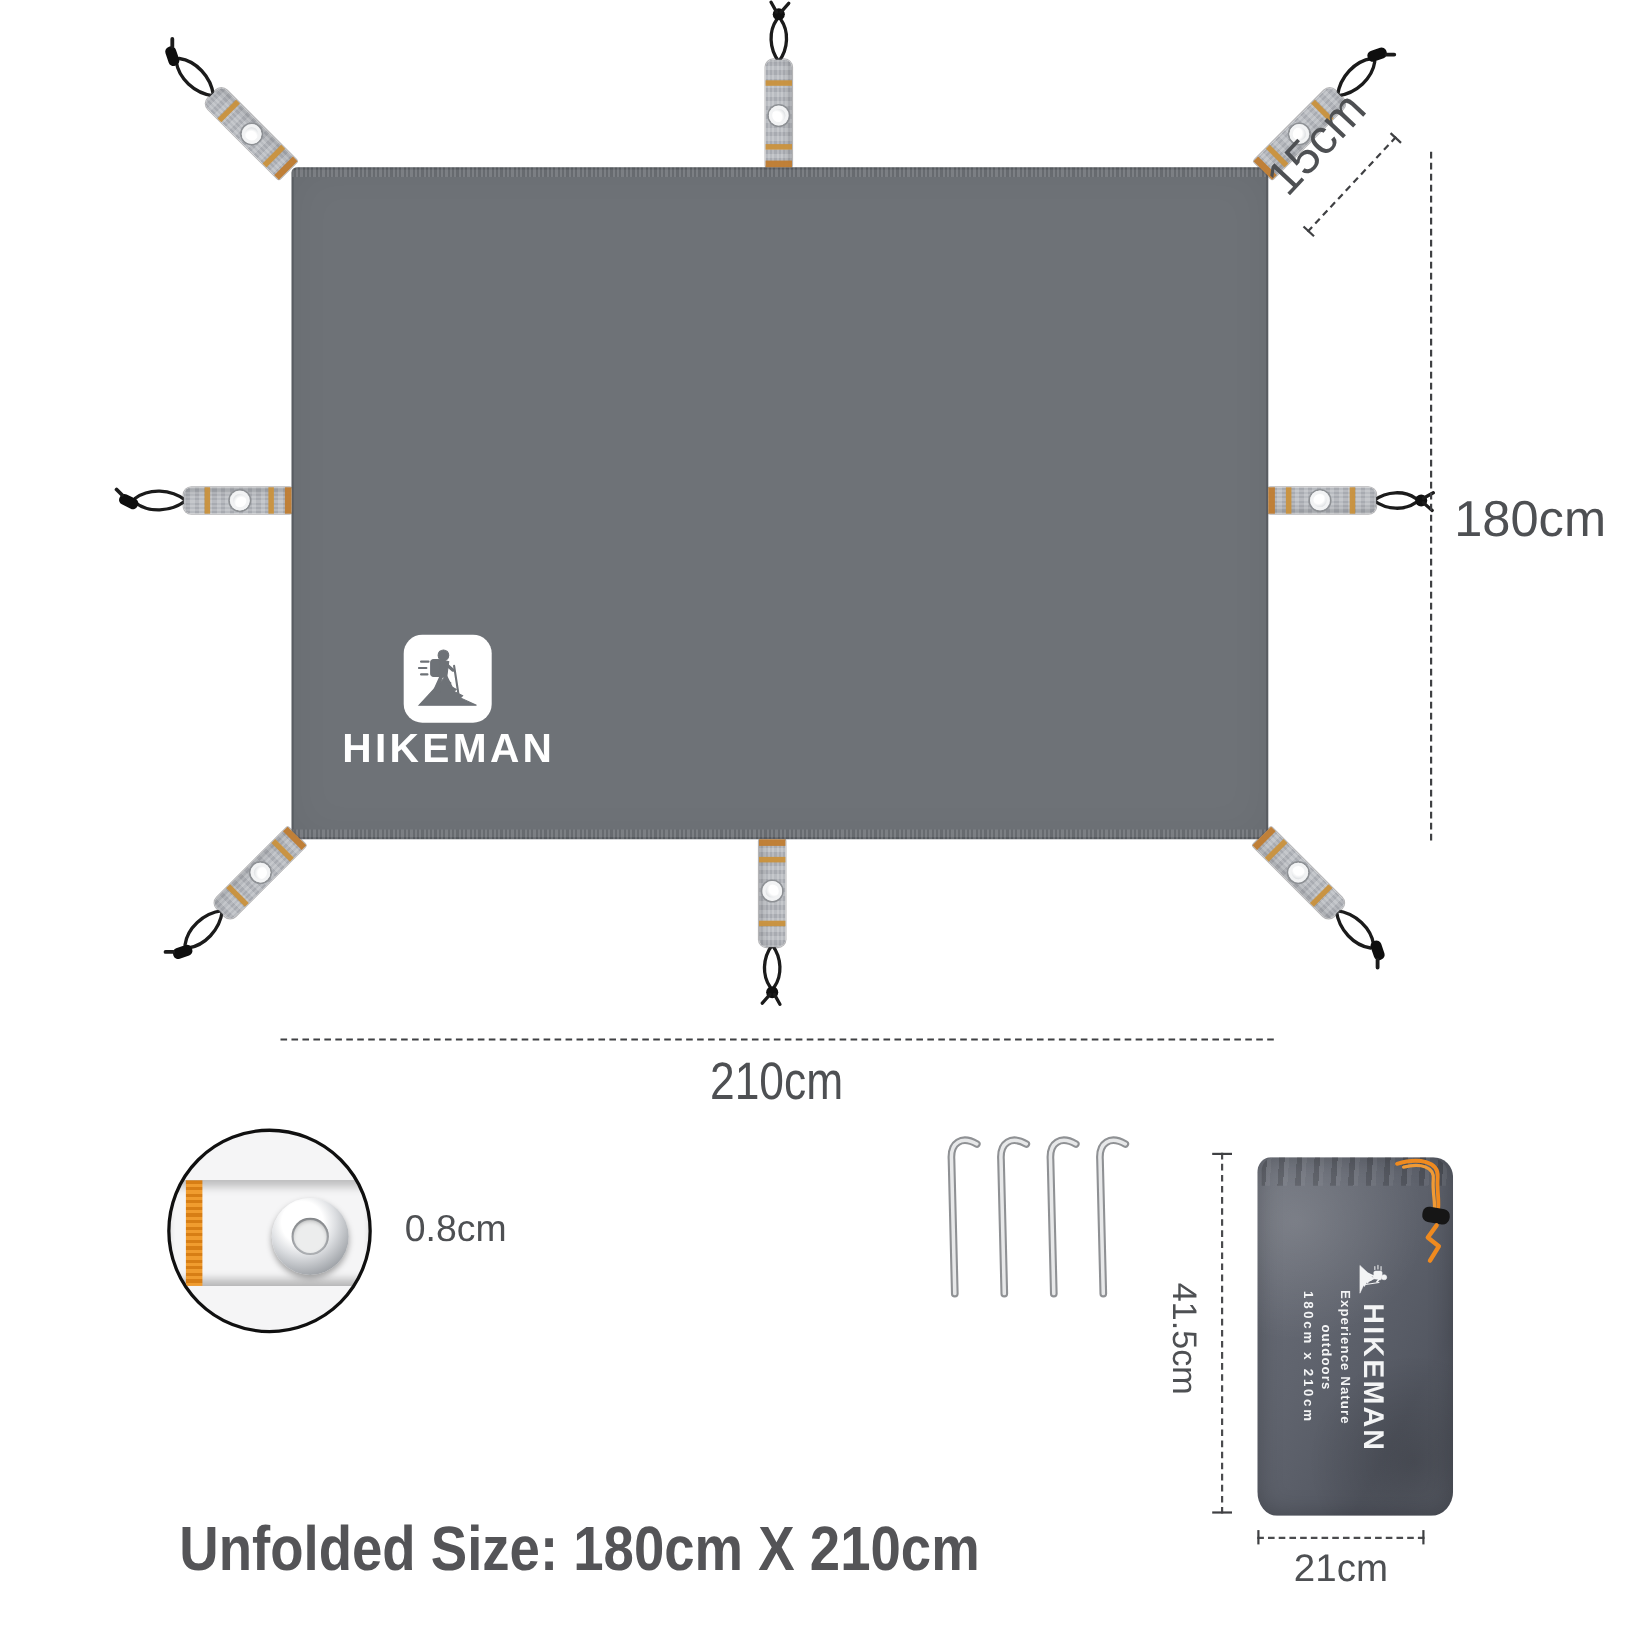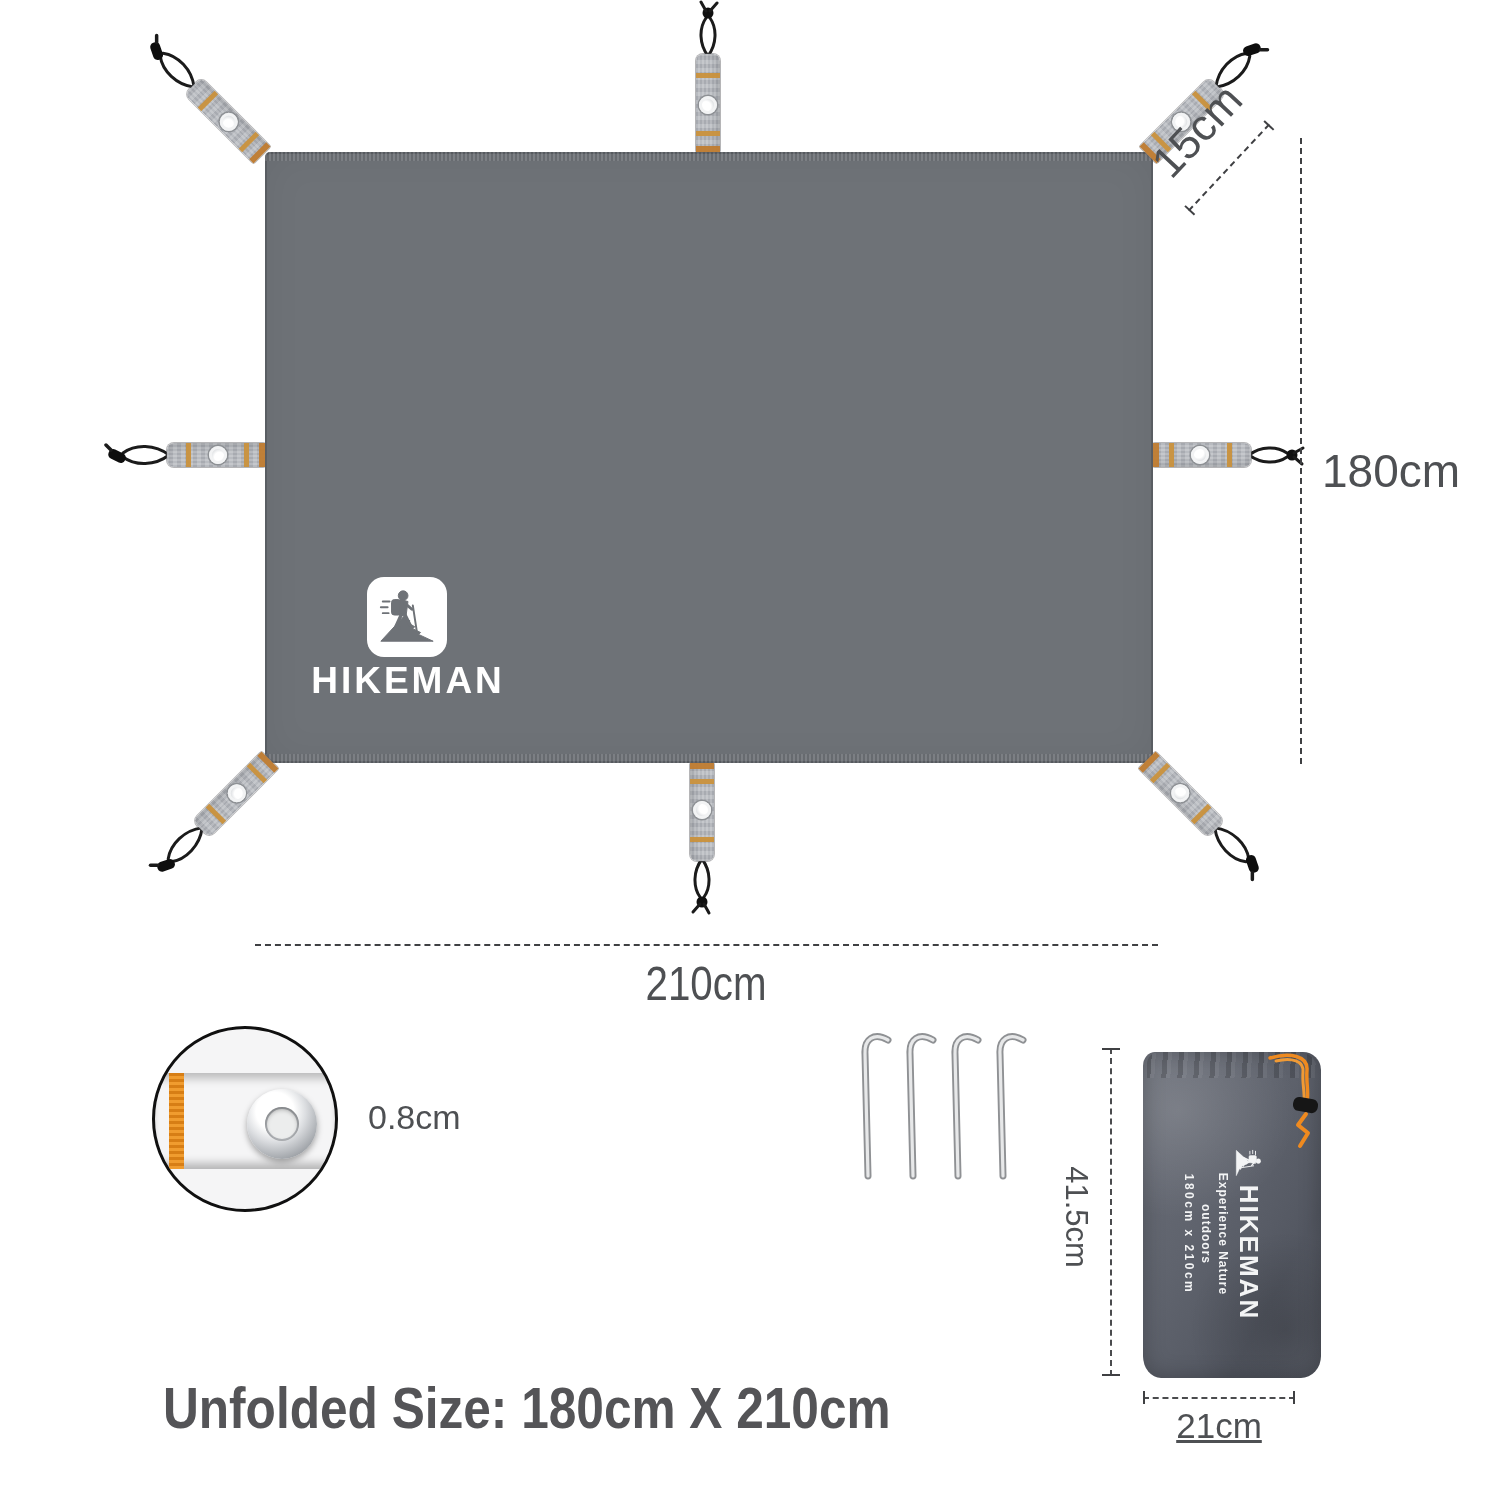--- a/index.html
+++ b/index.html
@@ -95,21 +95,21 @@
   .bag-print .row1 svg{width:30px;height:30px;}
   .bag-brand{font-size:26px;font-weight:bold;letter-spacing:2px;}
   .bag-small{font-size:12px;font-weight:bold;letter-spacing:1px;}
   .bag-size{font-size:12px;font-weight:bold;letter-spacing:2.5px;}
   .bag-string{position:absolute;left:1262px;top:1048px;}
 
   .t415-line{left:1110px;top:1048px;height:328px;border-left:2.5px dashed #4a4b4e;}
   .t415-text{left:1018px;top:1200px;width:118px;height:34px;text-align:center;font-size:31px;
         transform:rotate(90deg);}
   .t21-line{left:1143px;top:1397px;width:152px;border-top:2.5px dashed #4a4b4e;}
-  .t21-text{left:1159px;top:1406px;width:120px;text-align:center;font-size:35px;text-decoration:underline;}
+  .t21-text{left:1159px;top:1406px;width:120px;text-align:center;font-size:35px;}
 
   
   .specs{position:absolute;left:163px;top:1238px;color:#545457;font-size:57px;font-weight:600;
         line-height:68px;transform:scaleX(.87);transform-origin:left top;white-space:pre;
         letter-spacing:0px;}
 </style>
 </head>
 <body>
 
 <svg width="0" height="0" style="position:absolute">

